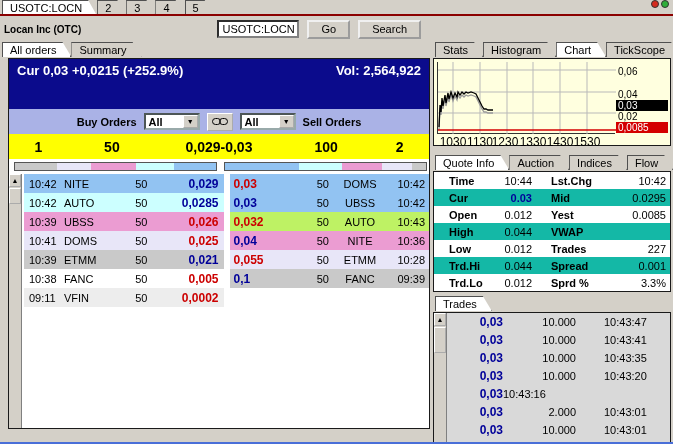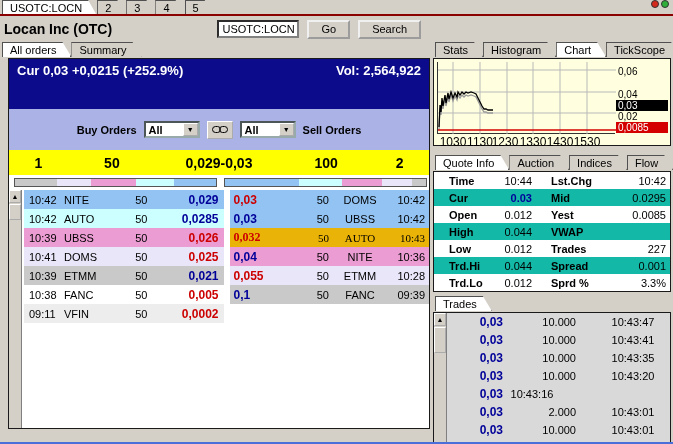--- a/index.html
+++ b/index.html
@@ -16,21 +16,21 @@
     clip-path: polygon(0 0, calc(100% - 9px) 0, 100% 100%, 0 100%);
     cursor:default; line-height:12px;
   }
   .tab.active { background:#fff; font-weight:normal; }
   .tab-strip { position:relative; white-space:nowrap; }
   .top-strip { height:14px; overflow:hidden; padding-left:2px; }
   .top-strip .tab { height:16px; vertical-align:bottom; }
   .red-rule { height:2px; background:#8b0000; width:100%; }
   
   .hdr-row { display:flex; align-items:center; height:26px; padding:0 4px; }
-  .app-title { font-weight:bold; font-size:14px; flex:0 0 auto; }
+  .app-title { font-weight:bold; font-size:10px; flex:0 0 auto; }
   .hdr-spacer { flex:1; }
   .sym-input {
     width:82px; height:18px; border:2px inset #808080; background:#fff;
     font-family:"Liberation Sans",sans-serif; font-size:11px; padding:1px 3px;
   }
   .btn3d {
     height:19px; margin-left:8px; padding:1px 12px; background:#d4d0c8;
     border:2px outset #f0f0f0; font-family:"Liberation Sans",sans-serif; font-size:11px;
   }
   .hdr-right-pad { width:248px; }
@@ -39,21 +39,21 @@
   
   .main { display:flex; height:388px; }
   .col-left { width:430px; position:relative; }
   .col-right { width:243px; position:relative; padding:0 2px 0 3px; }
   .panel-tabs { height:16px; padding-left:2px; }
   .panel-tabs .tab { height:15px; }
   
   .lpanel { border:1px solid #1a1a1a; margin-left:8px; height:371px; background:#fff; display:flex; flex-direction:column; }
   .navy-hdr { height:50px; display:flex; justify-content:space-between; align-items:flex-start;
     padding:4px 8px; color:#fff; font-weight:bold; font-size:13px; }
-  .peri-bar { height:41px; display:flex; justify-content:center; align-items:center; gap:7px; font-weight:bold; }
+  .peri-bar { height:25px; display:flex; justify-content:center; align-items:center; gap:7px; font-weight:bold; }
   .dropdown { display:inline-flex; width:56px; height:17px; border:2px inset #9aa;
     background:#fff; align-items:center; font-weight:bold; }
   .dropdown .val { flex:1; padding-left:3px; font-size:11px; }
   .dropdown .arrow-btn { width:15px; height:13px; background:#d4d0c8; border:1px outset #fff;
     font-size:7px; display:flex; align-items:center; justify-content:center; }
   .link-btn { width:26px; height:18px; background:#d4d0c8; border:1px outset #fff;
     display:flex; align-items:center; justify-content:center; }
   .bbo-bar { height:25px; display:grid; grid-template-columns:14% 21% 30% 21% 14%;
     align-items:center; font-weight:bold; font-size:14px; text-align:center; }
   .depth-row { height:15px; background:#fff; display:flex; padding:3px 2px 2px 5px; gap:7px; }
@@ -88,21 +88,21 @@
   .quote-box { border:1px solid #1a1a1a; background:#fff; }
   .qrow { display:grid; grid-template-columns:46px 56px 58px 1fr; height:17px; align-items:center; }
   .qrow.alt { background:#14b8a6; }
   .qlbl { font-weight:bold; padding-left:15px; }
   .qval { text-align:right; padding-right:4px; }
   .qval.cur { color:#000099; font-weight:bold; }
   .trades-box { border:1px solid #1a1a1a; border-top:1px solid #1a1a1a; height:134px; display:flex; background:#d9d9d9; overflow:hidden; }
   .trow { display:flex; height:18px; align-items:center; }
   .trow .tp { width:56px; text-align:right; font-weight:bold; color:#000099; font-size:12px; }
   .trow .ts { flex:1; text-align:right; padding-right:28px; }
-  .trow .tt { width:66px; text-align:center; padding-right:8px; }
+  .trow .tt { width:66px; text-align:left; padding-right:8px; }
   .bottom-line { position:absolute; left:0; bottom:0; width:100%; height:2px; background:#4a6fd8; }
   svg { display:block; }
 </style>
 </head>
 <body>
 
 <div class="window">
 
   <div class="top-strip tab-strip"><span class="tab active">USOTC:LOCN</span><span class="tab">2</span><span class="tab">3</span><span class="tab">4</span><span class="tab">5</span></div>
   <div class="dots">
@@ -232,21 +232,21 @@
                   <span class="s">50</span>
                   <span class="m">DOMS</span>
                   <span class="t">10:42</span>
                 </div>
                 <div class="orow sellrow" style="background: rgb(146, 195, 242);">
                   <span class="p pr-up">0,03</span>
                   <span class="s">50</span>
                   <span class="m">UBSS</span>
                   <span class="t">10:42</span>
                 </div>
-                <div class="orow sellrow" style="background: #eab308; font-family: Liberation Serif, serif;">
+                <div class="orow sellrow" style="background: #bef264;">
                   <span class="p pr-dn">0,032</span>
                   <span class="s">50</span>
                   <span class="m">AUTO</span>
                   <span class="t">10:43</span>
                 </div>
                 <div class="orow sellrow" style="background: rgb(235, 156, 210);">
                   <span class="p pr-up">0,04</span>
                   <span class="s">50</span>
                   <span class="m">NITE</span>
                   <span class="t">10:36</span>

